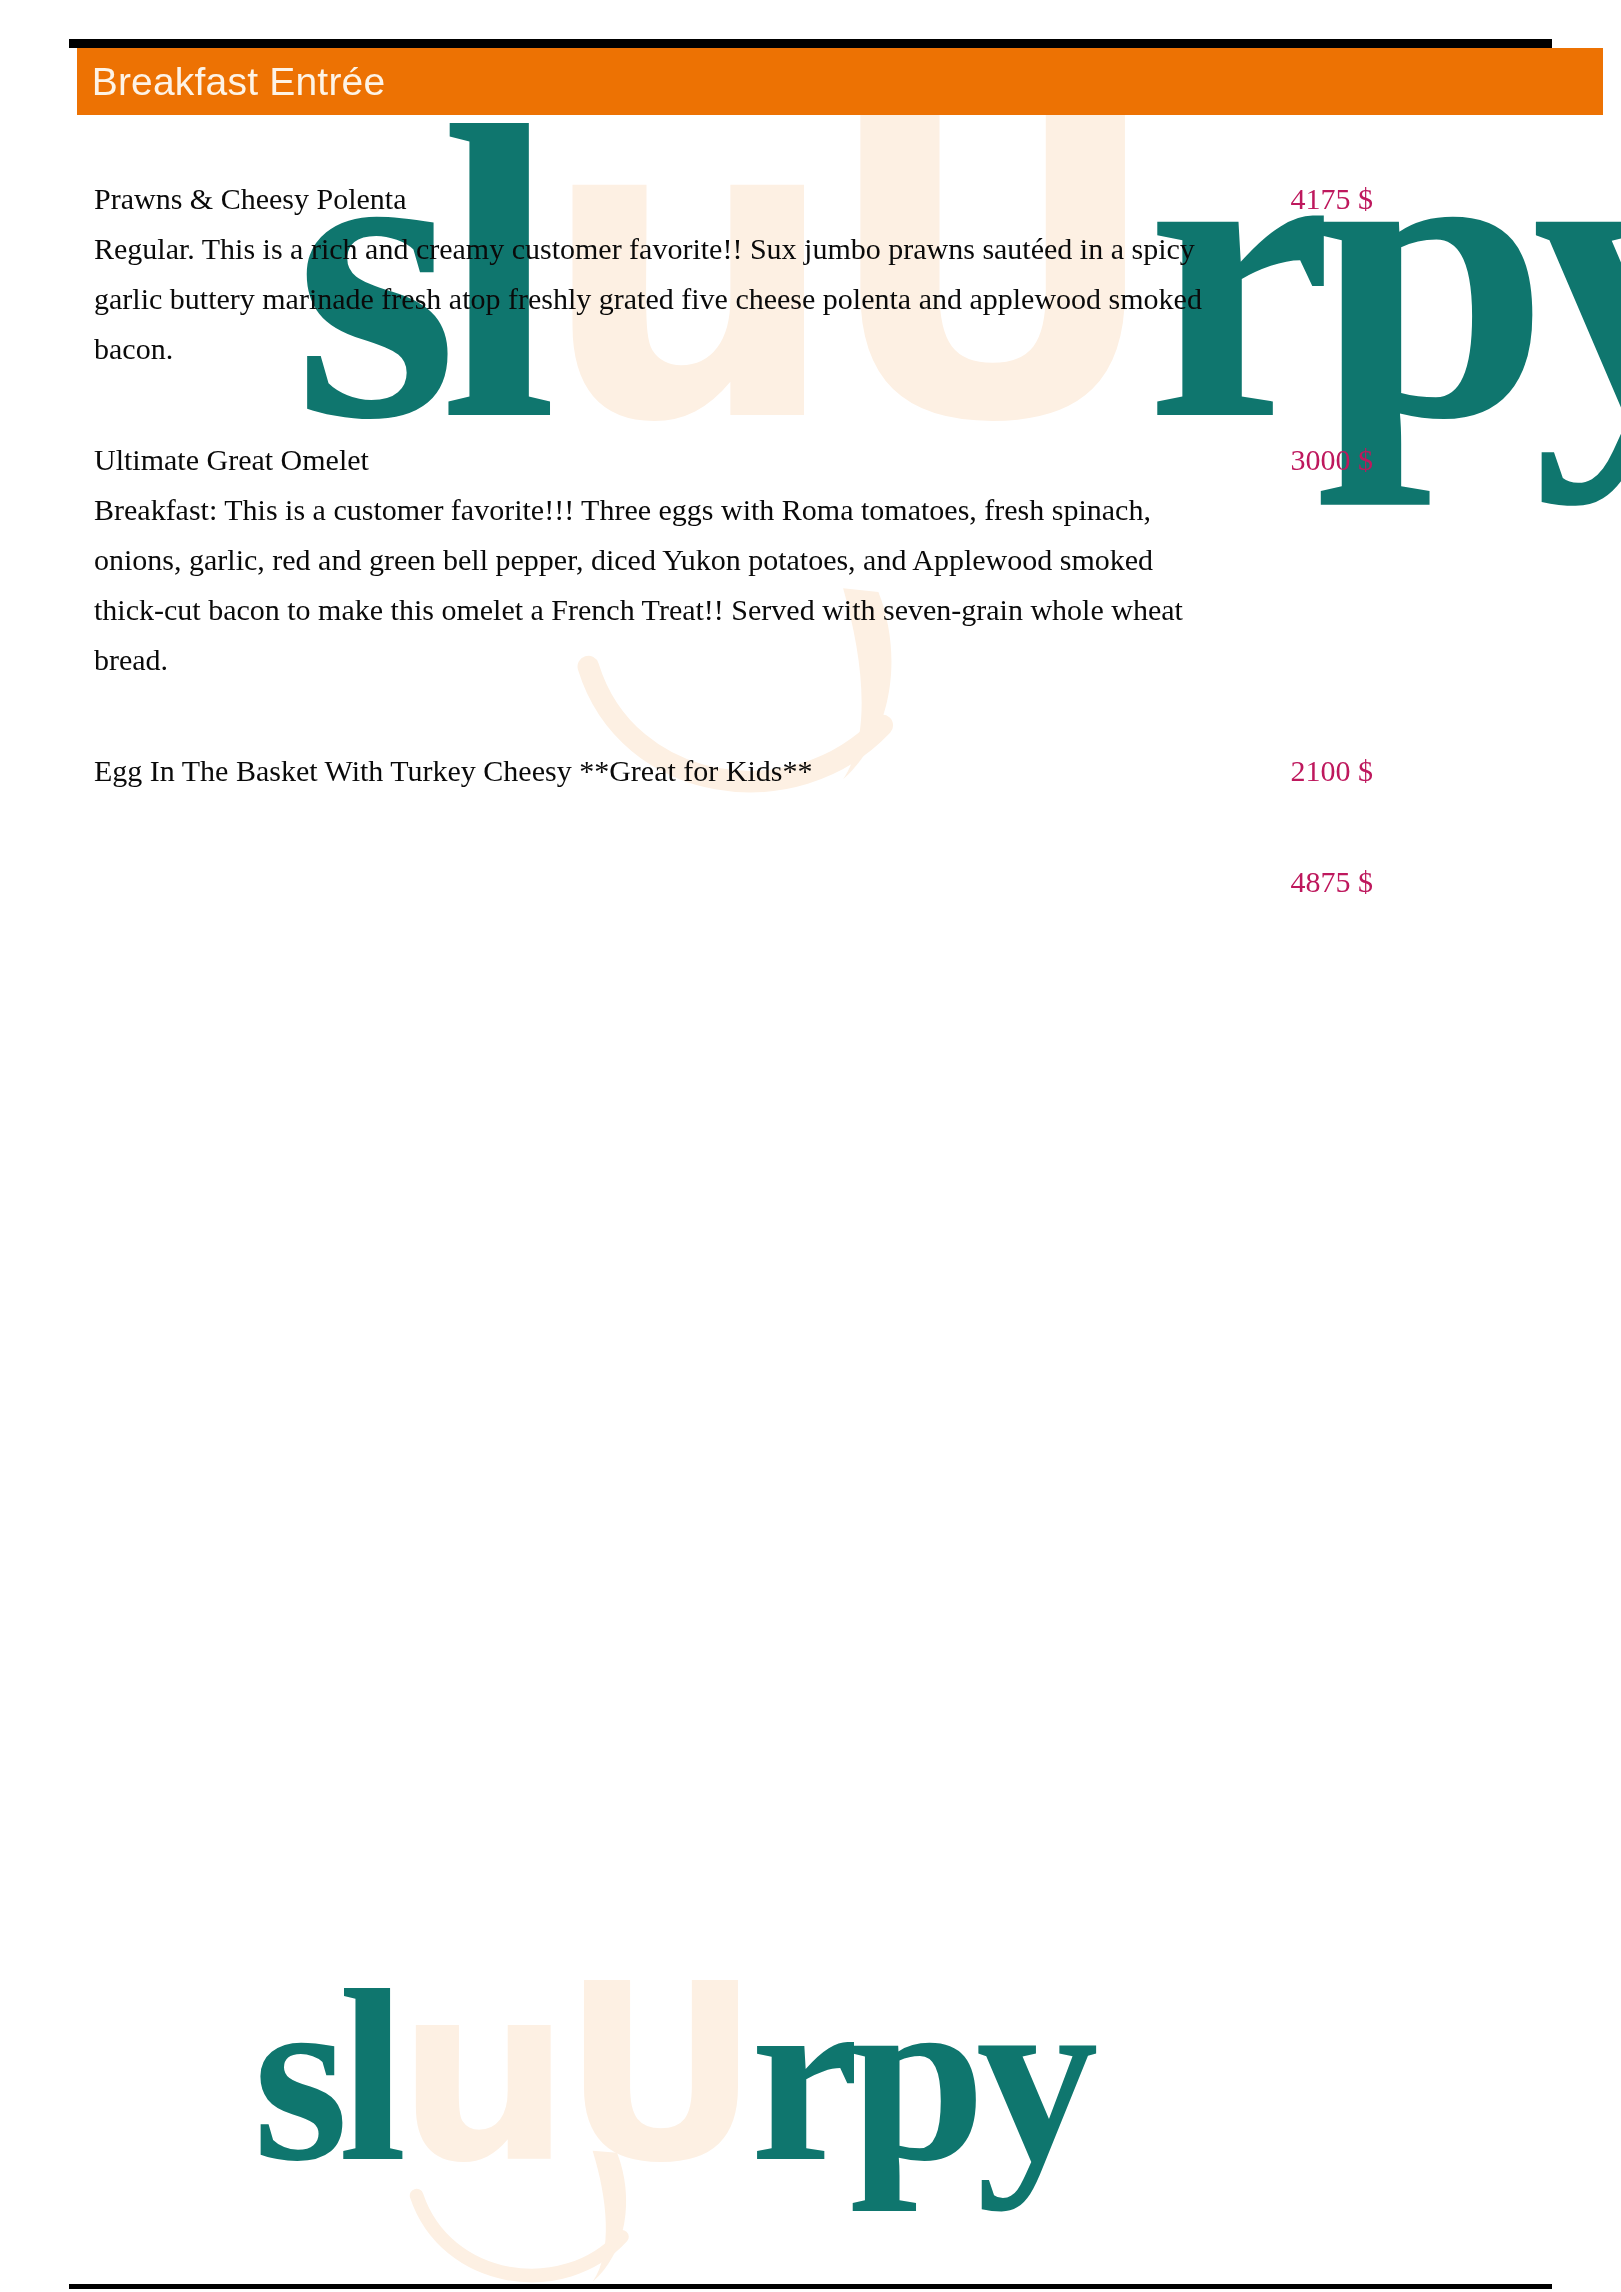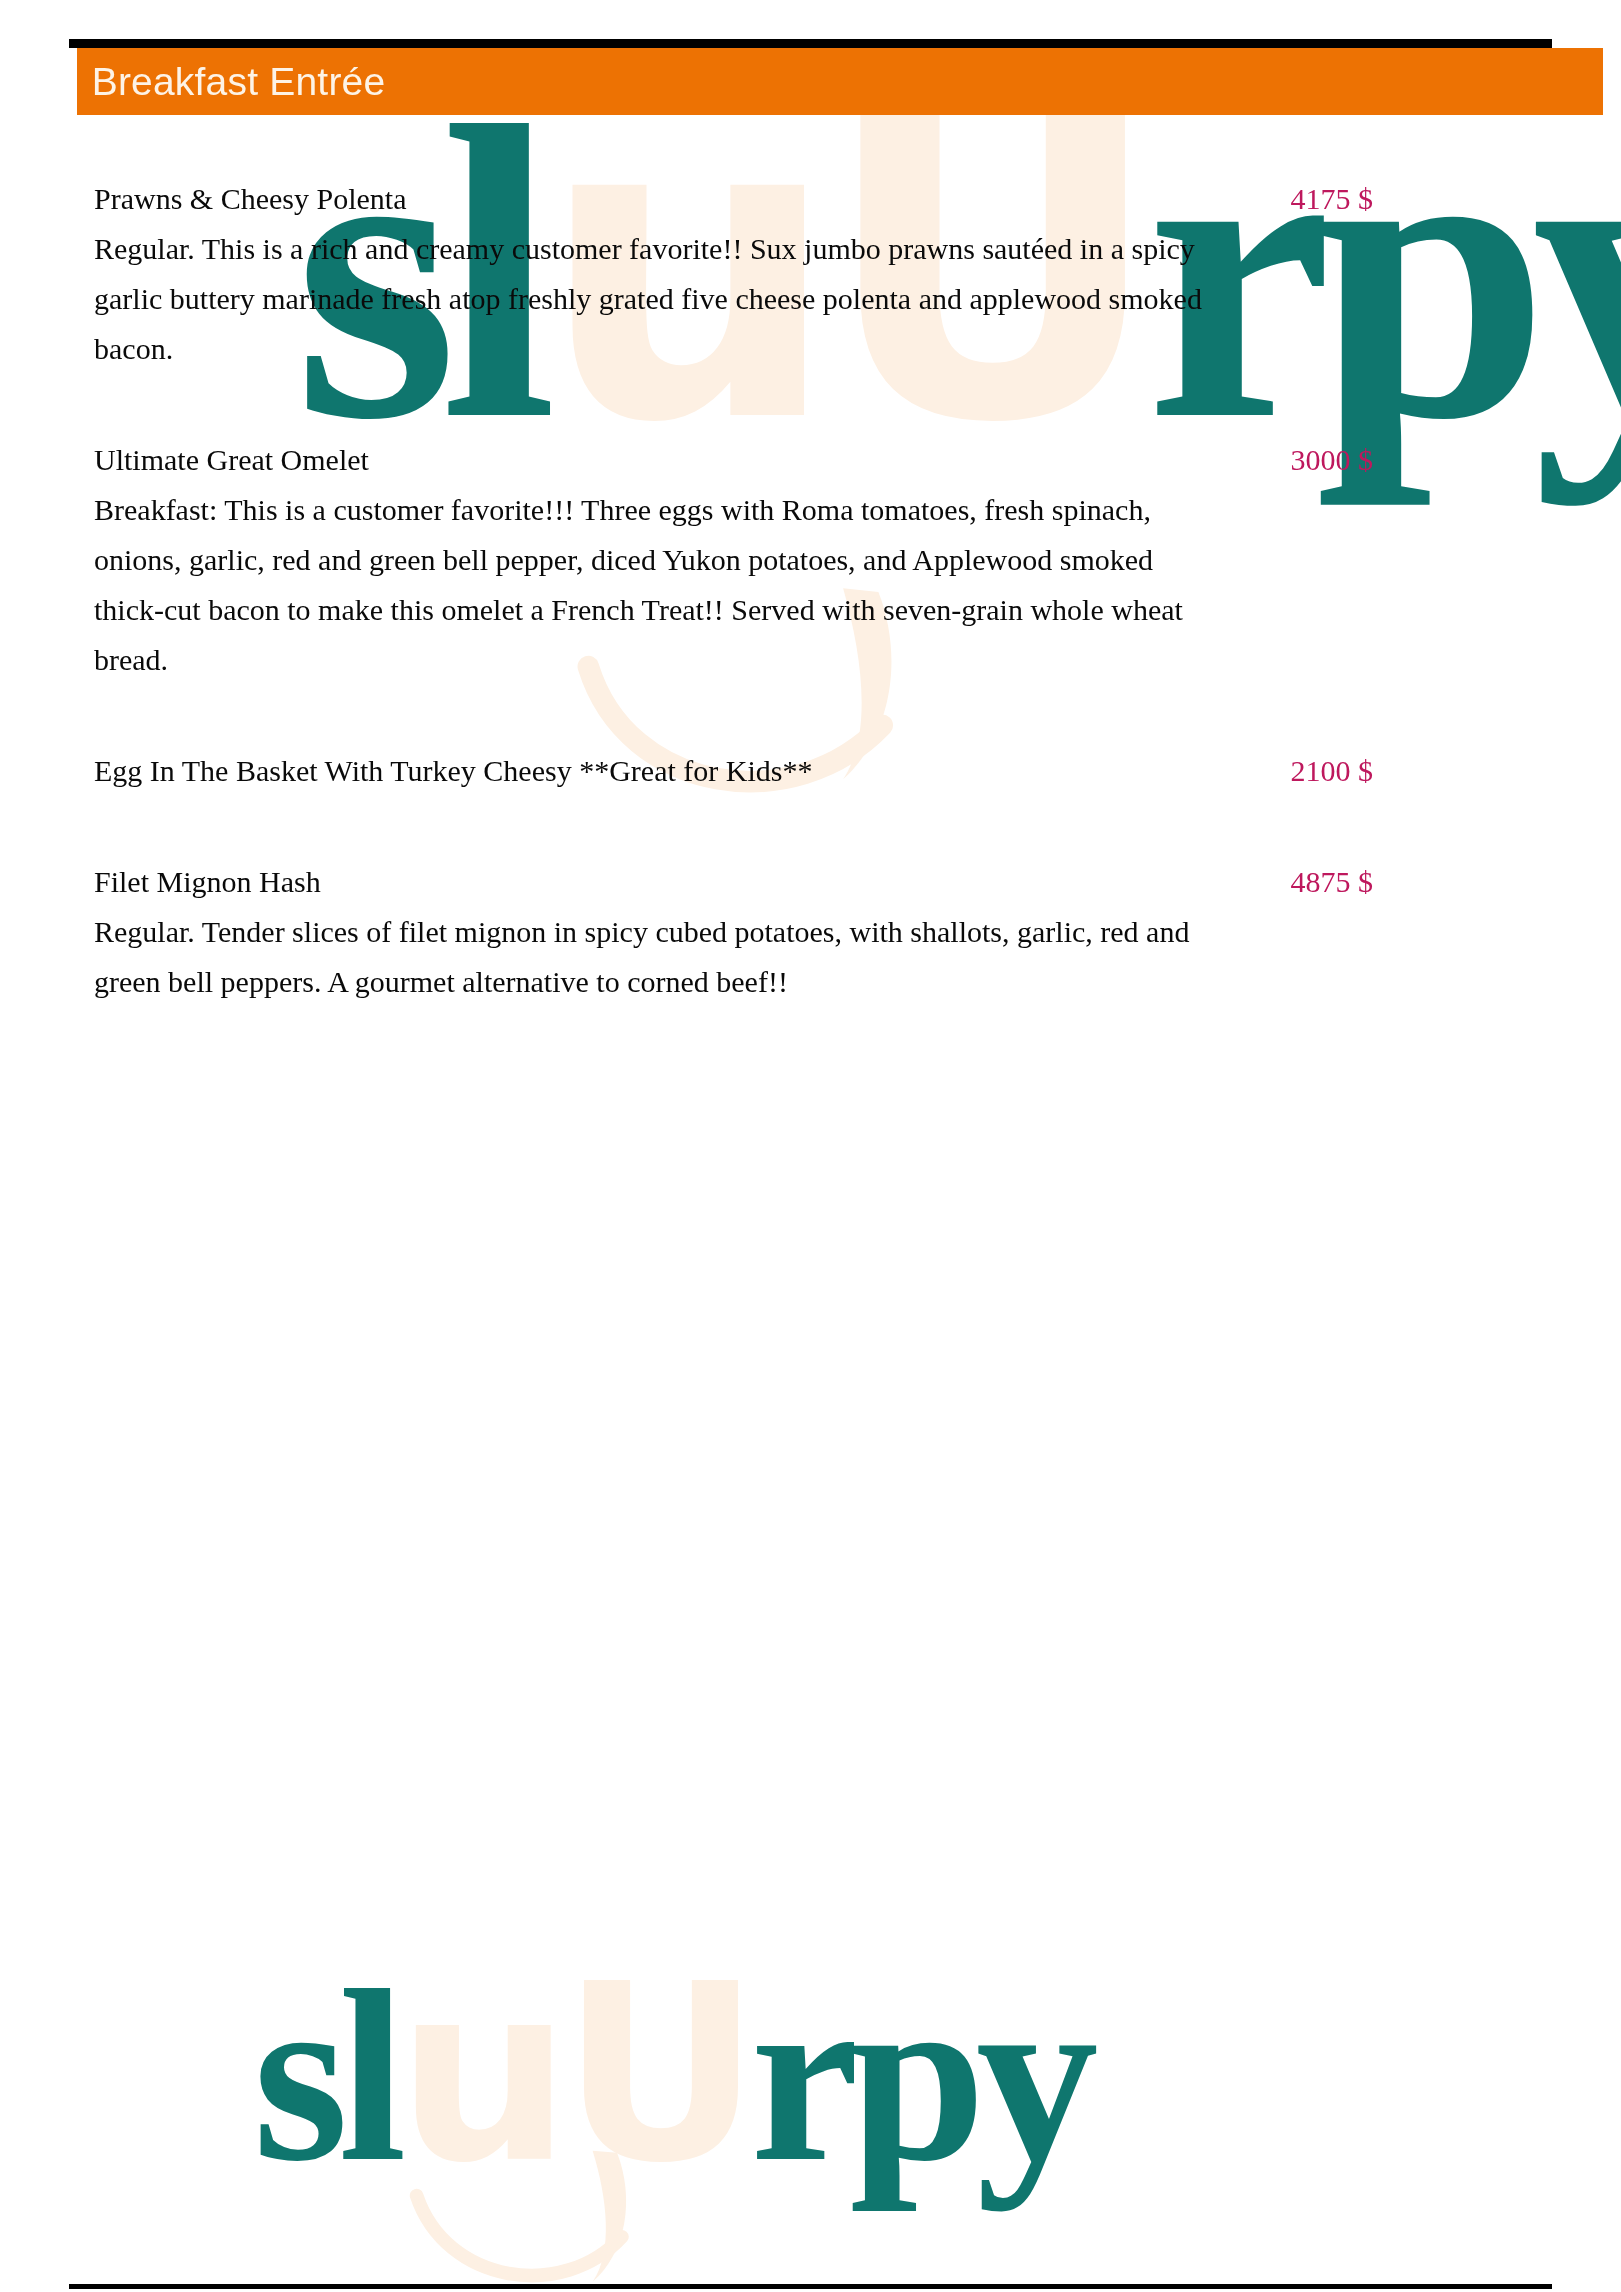--- a/index.html
+++ b/index.html
@@ -185,24 +185,20 @@
     </div>
 
     <div class="menu-item">
       <div class="item-body">
         <div class="item-name">Egg In The Basket With Turkey Cheesy **Great for Kids**</div>
       </div>
       <div class="item-price">2100 $</div>
     </div>
 
     <div class="menu-item">
-      <div class="item-body">
-        <div class="item-name">Filet Mignon Hash</div>
-        <div class="item-desc">Regular. Tender slices of filet mignon in spicy cubed potatoes, with shallots, garlic, red and green bell peppers. A gourmet alternative to corned beef!!</div>
-      </div>
       <div class="item-price">4875 $</div>
     </div>
 
   </div>
 
   <div class="footer-rule"></div>
 
 </div>
 
 

